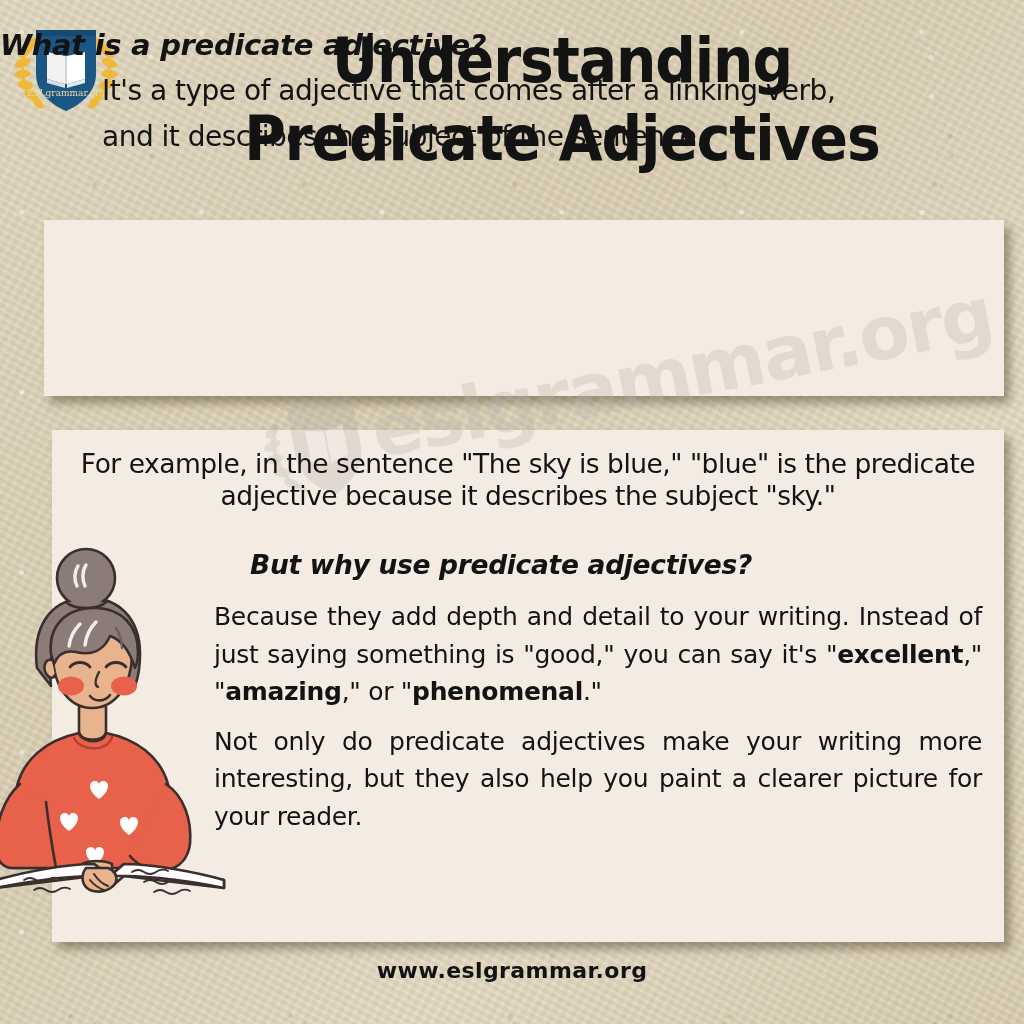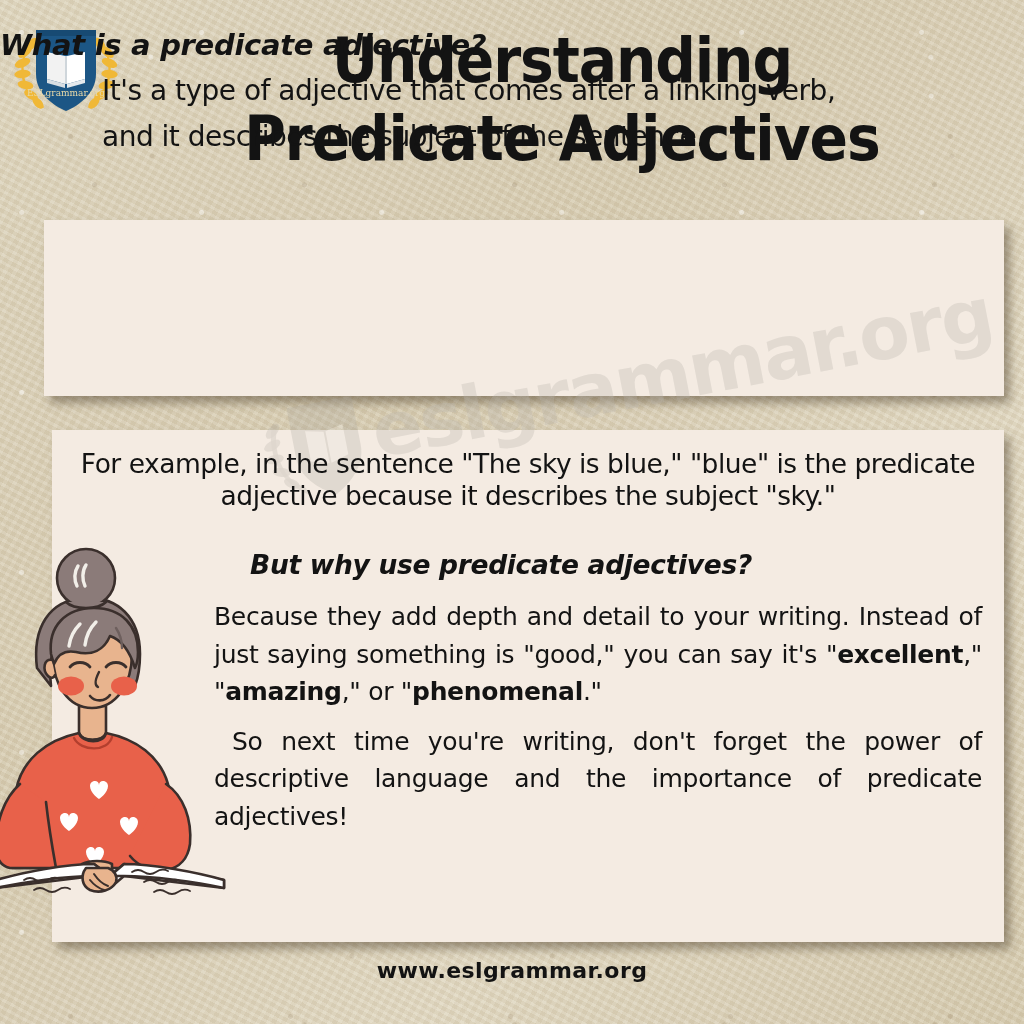--- a/index.html
+++ b/index.html
@@ -289,22 +289,22 @@
     <div class="wm-text">eslgrammar.org</div>
   </div>
 
   <div id="example-para">For example, in the sentence "The sky is blue," "blue" is the predicate adjective because it describes the subject "sky."</div>
 
   <div id="body-column">
     <div id="why-heading">But why use predicate adjectives?</div>
 
     <p class="body-para"><span>Because they add depth and detail to your writing. Instead of just saying something is "good," you can say it's "</span><b>excellent</b><span>," "</span><b>amazing</b><span>," or "</span><b>phenomenal</b><span>."</span></p>
 
-
-    <p class="body-para" id="para-closing">So next time you're writing, don't forget the power of descriptive language and the importance of predicate adjectives!</p>
+    <p class="body-para" id="para-interesting">Not only do predicate adjectives make your writing more interesting, but they also help you paint a clearer picture for your reader.</p>
+
   </div>
 
   <div id="illustration">
     <svg viewBox="0 0 232 372" width="232" height="372">
       <g fill="none" stroke="#3a2f2c" stroke-width="2.6" stroke-linecap="round" stroke-linejoin="round">
 
         <path d="M43 140 C38 100 55 72 90 70 C124 68 146 90 146 126 C146 140 144 150 141 158
                  L132 158 C136 140 134 118 124 108 C110 94 78 96 66 110 C56 122 55 140 57 158 Z" fill="#8b7b79"></path>
 
         <circle cx="92" cy="50" r="29" fill="#8b7b79"></circle>

